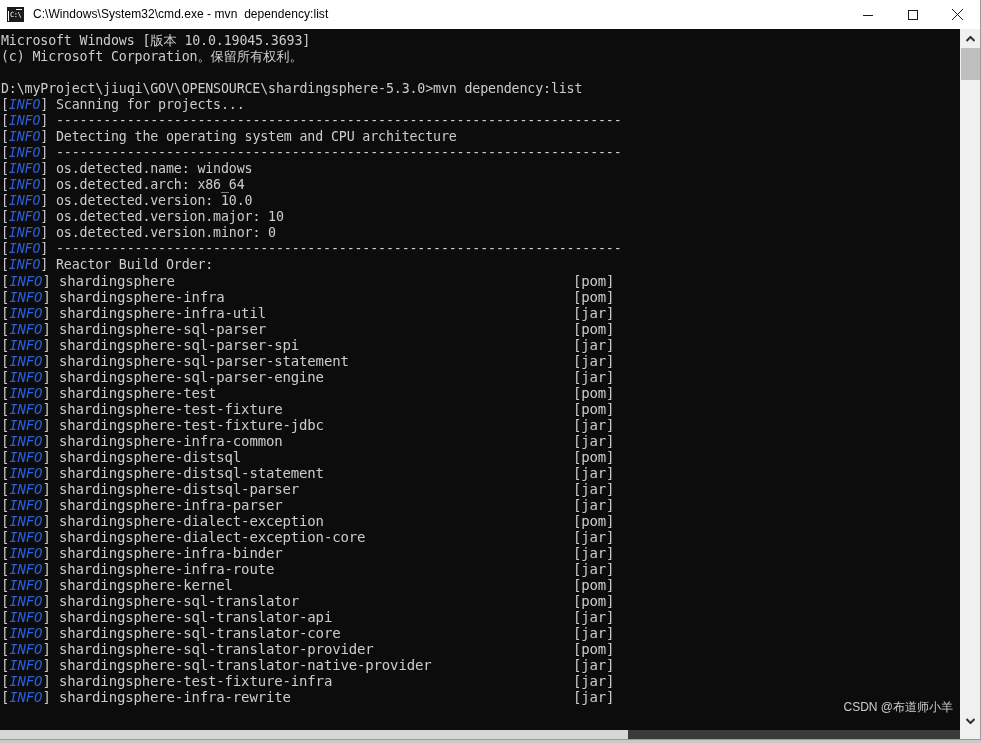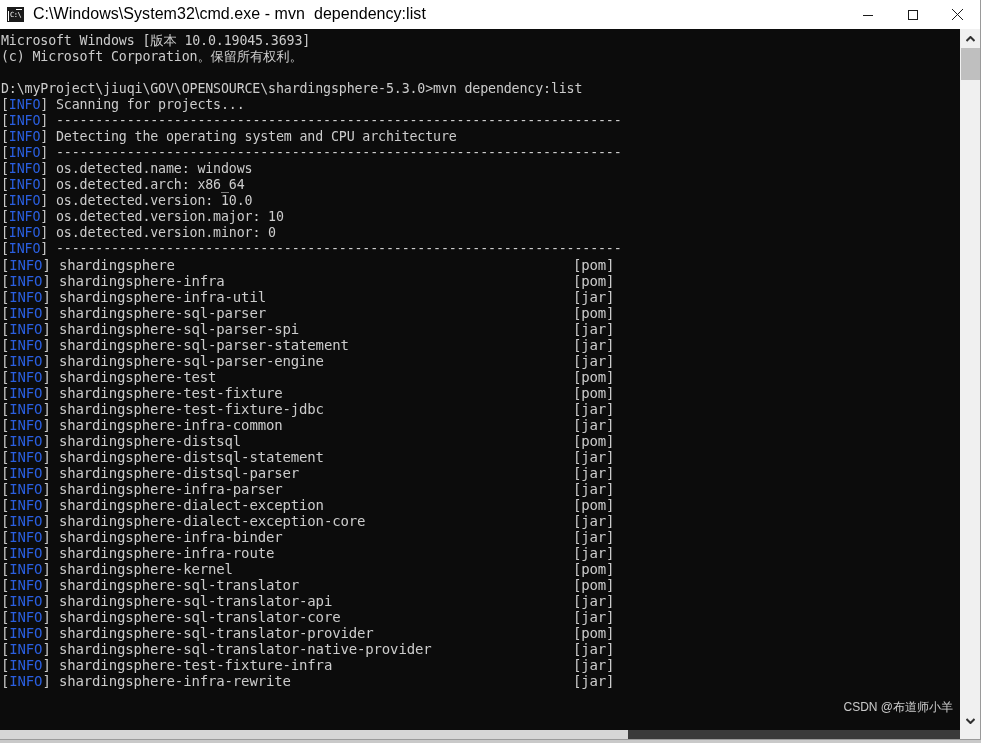--- a/index.html
+++ b/index.html
@@ -62,21 +62,21 @@
     background: #1b1b1b;
     color: #ffffff;
     font-family: "DejaVu Sans Mono", monospace;
     font-size: 7px;
     line-height: 9px;
     letter-spacing: -0.5px;
     padding-left: 1px;
     overflow: hidden;
   }
   #title-text {
-    font-size: 16px;
+    font-size: 12px;
     color: #000000;
     white-space: pre;
     letter-spacing: 0.05px;
   }
   #win-controls {
     position: absolute;
     right: 0; top: 0;
     height: 29px;
     display: flex;
   }
@@ -108,21 +108,21 @@
   .line {
     font-family: "DejaVu Sans Mono", monospace;
     font-size: 13.3px;
     line-height: 16px;
     height: 16px;
     color: #cccccc;
     white-space: pre;
     letter-spacing: -0.15px;
   }
   .tag-br { color: #c8c8c8; }
-  .tag-info { color: #2a5fe0; }
+  .tag-info { color: #2a5fe0; font-style: italic; }
   .modline {
     position: relative;
     font-family: "DejaVu Sans Mono", monospace;
     font-size: 14px;
     line-height: 16px;
     height: 16px;
     color: #cccccc;
     white-space: pre;
     letter-spacing: -0.15px;
   }
@@ -253,20 +253,21 @@
           <div class="line"><span class="tag-br">[</span><span class="tag-info">INFO</span><span class="tag-br">]</span><span> Scanning for projects...</span></div>
           <div class="line"><span class="tag-br">[</span><span class="tag-info">INFO</span><span class="tag-br">]</span><span> ------------------------------------------------------------------------</span></div>
           <div class="line"><span class="tag-br">[</span><span class="tag-info">INFO</span><span class="tag-br">]</span><span> Detecting the operating system and CPU architecture</span></div>
           <div class="line"><span class="tag-br">[</span><span class="tag-info">INFO</span><span class="tag-br">]</span><span> ------------------------------------------------------------------------</span></div>
           <div class="line"><span class="tag-br">[</span><span class="tag-info">INFO</span><span class="tag-br">]</span><span> os.detected.name: windows</span></div>
           <div class="line"><span class="tag-br">[</span><span class="tag-info">INFO</span><span class="tag-br">]</span><span> os.detected.arch: x86_64</span></div>
           <div class="line"><span class="tag-br">[</span><span class="tag-info">INFO</span><span class="tag-br">]</span><span> os.detected.version: 10.0</span></div>
           <div class="line"><span class="tag-br">[</span><span class="tag-info">INFO</span><span class="tag-br">]</span><span> os.detected.version.major: 10</span></div>
           <div class="line"><span class="tag-br">[</span><span class="tag-info">INFO</span><span class="tag-br">]</span><span> os.detected.version.minor: 0</span></div>
           <div class="line"><span class="tag-br">[</span><span class="tag-info">INFO</span><span class="tag-br">]</span><span> ------------------------------------------------------------------------</span></div>
+          <div class="line"><span class="tag-br">[</span><span class="tag-info">INFO</span><span class="tag-br">]</span><span> Reactor Build Order:</span></div>
           <div class="modline"><span class="tag-br">[</span><span class="tag-info">INFO</span><span class="tag-br">]</span><span> shardingsphere</span><span class="pack">[pom]</span></div>
           <div class="modline"><span class="tag-br">[</span><span class="tag-info">INFO</span><span class="tag-br">]</span><span> shardingsphere-infra</span><span class="pack">[pom]</span></div>
           <div class="modline"><span class="tag-br">[</span><span class="tag-info">INFO</span><span class="tag-br">]</span><span> shardingsphere-infra-util</span><span class="pack">[jar]</span></div>
           <div class="modline"><span class="tag-br">[</span><span class="tag-info">INFO</span><span class="tag-br">]</span><span> shardingsphere-sql-parser</span><span class="pack">[pom]</span></div>
           <div class="modline"><span class="tag-br">[</span><span class="tag-info">INFO</span><span class="tag-br">]</span><span> shardingsphere-sql-parser-spi</span><span class="pack">[jar]</span></div>
           <div class="modline"><span class="tag-br">[</span><span class="tag-info">INFO</span><span class="tag-br">]</span><span> shardingsphere-sql-parser-statement</span><span class="pack">[jar]</span></div>
           <div class="modline"><span class="tag-br">[</span><span class="tag-info">INFO</span><span class="tag-br">]</span><span> shardingsphere-sql-parser-engine</span><span class="pack">[jar]</span></div>
           <div class="modline"><span class="tag-br">[</span><span class="tag-info">INFO</span><span class="tag-br">]</span><span> shardingsphere-test</span><span class="pack">[pom]</span></div>
           <div class="modline"><span class="tag-br">[</span><span class="tag-info">INFO</span><span class="tag-br">]</span><span> shardingsphere-test-fixture</span><span class="pack">[pom]</span></div>
           <div class="modline"><span class="tag-br">[</span><span class="tag-info">INFO</span><span class="tag-br">]</span><span> shardingsphere-test-fixture-jdbc</span><span class="pack">[jar]</span></div>

